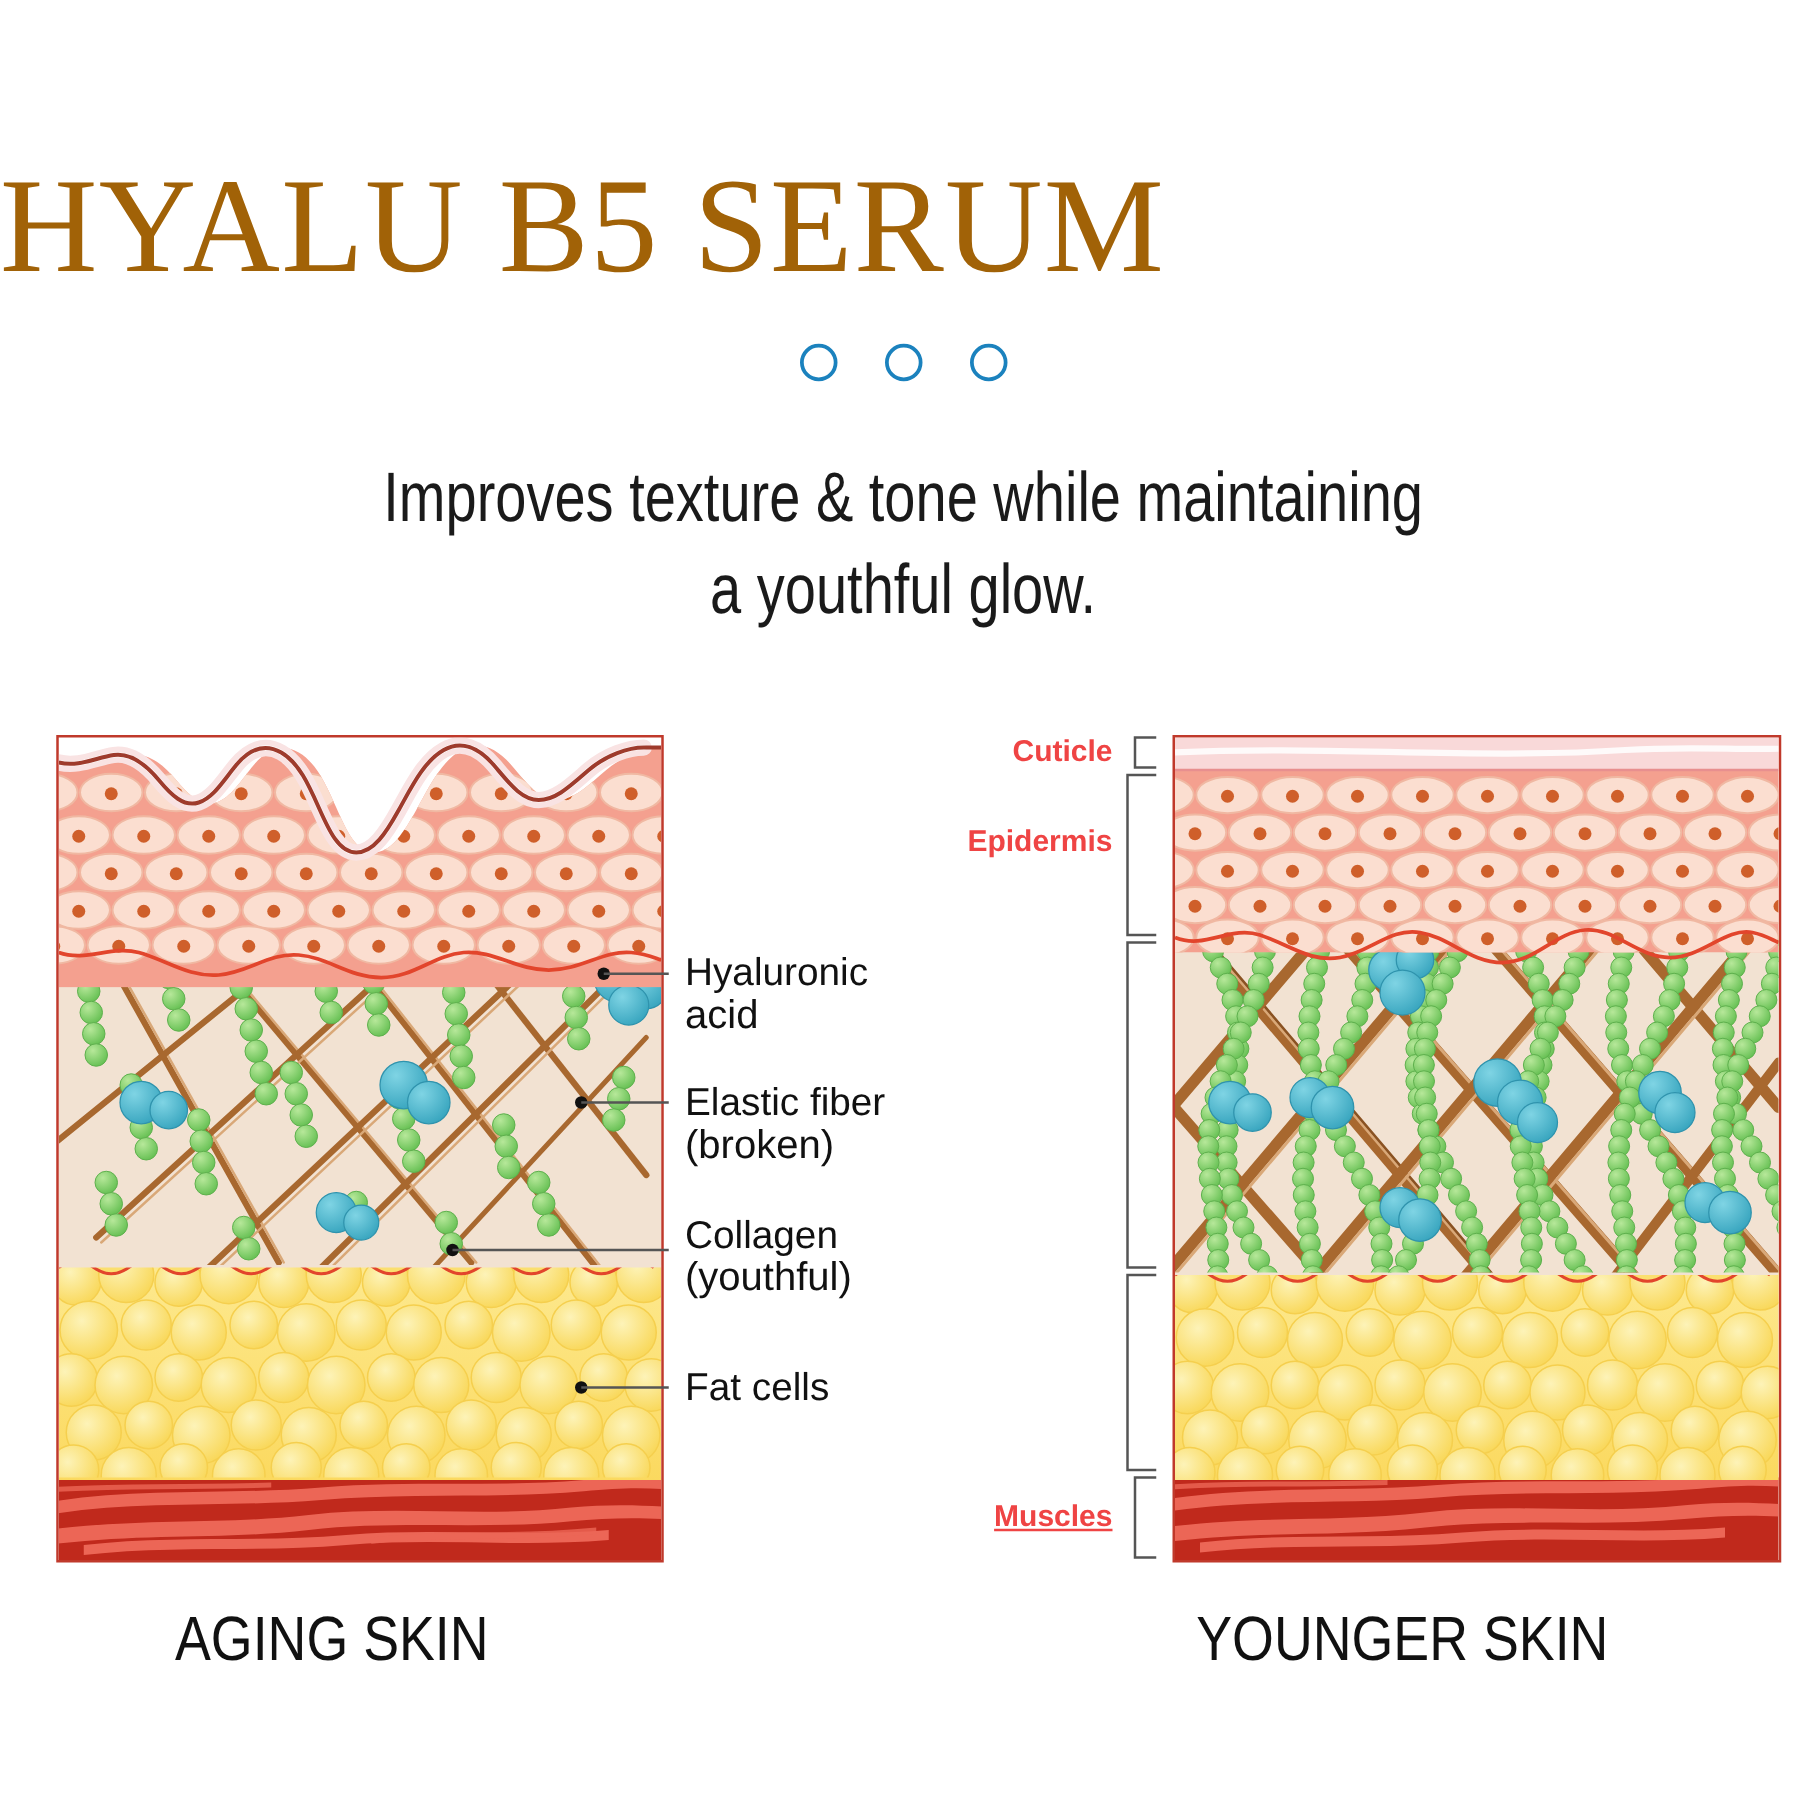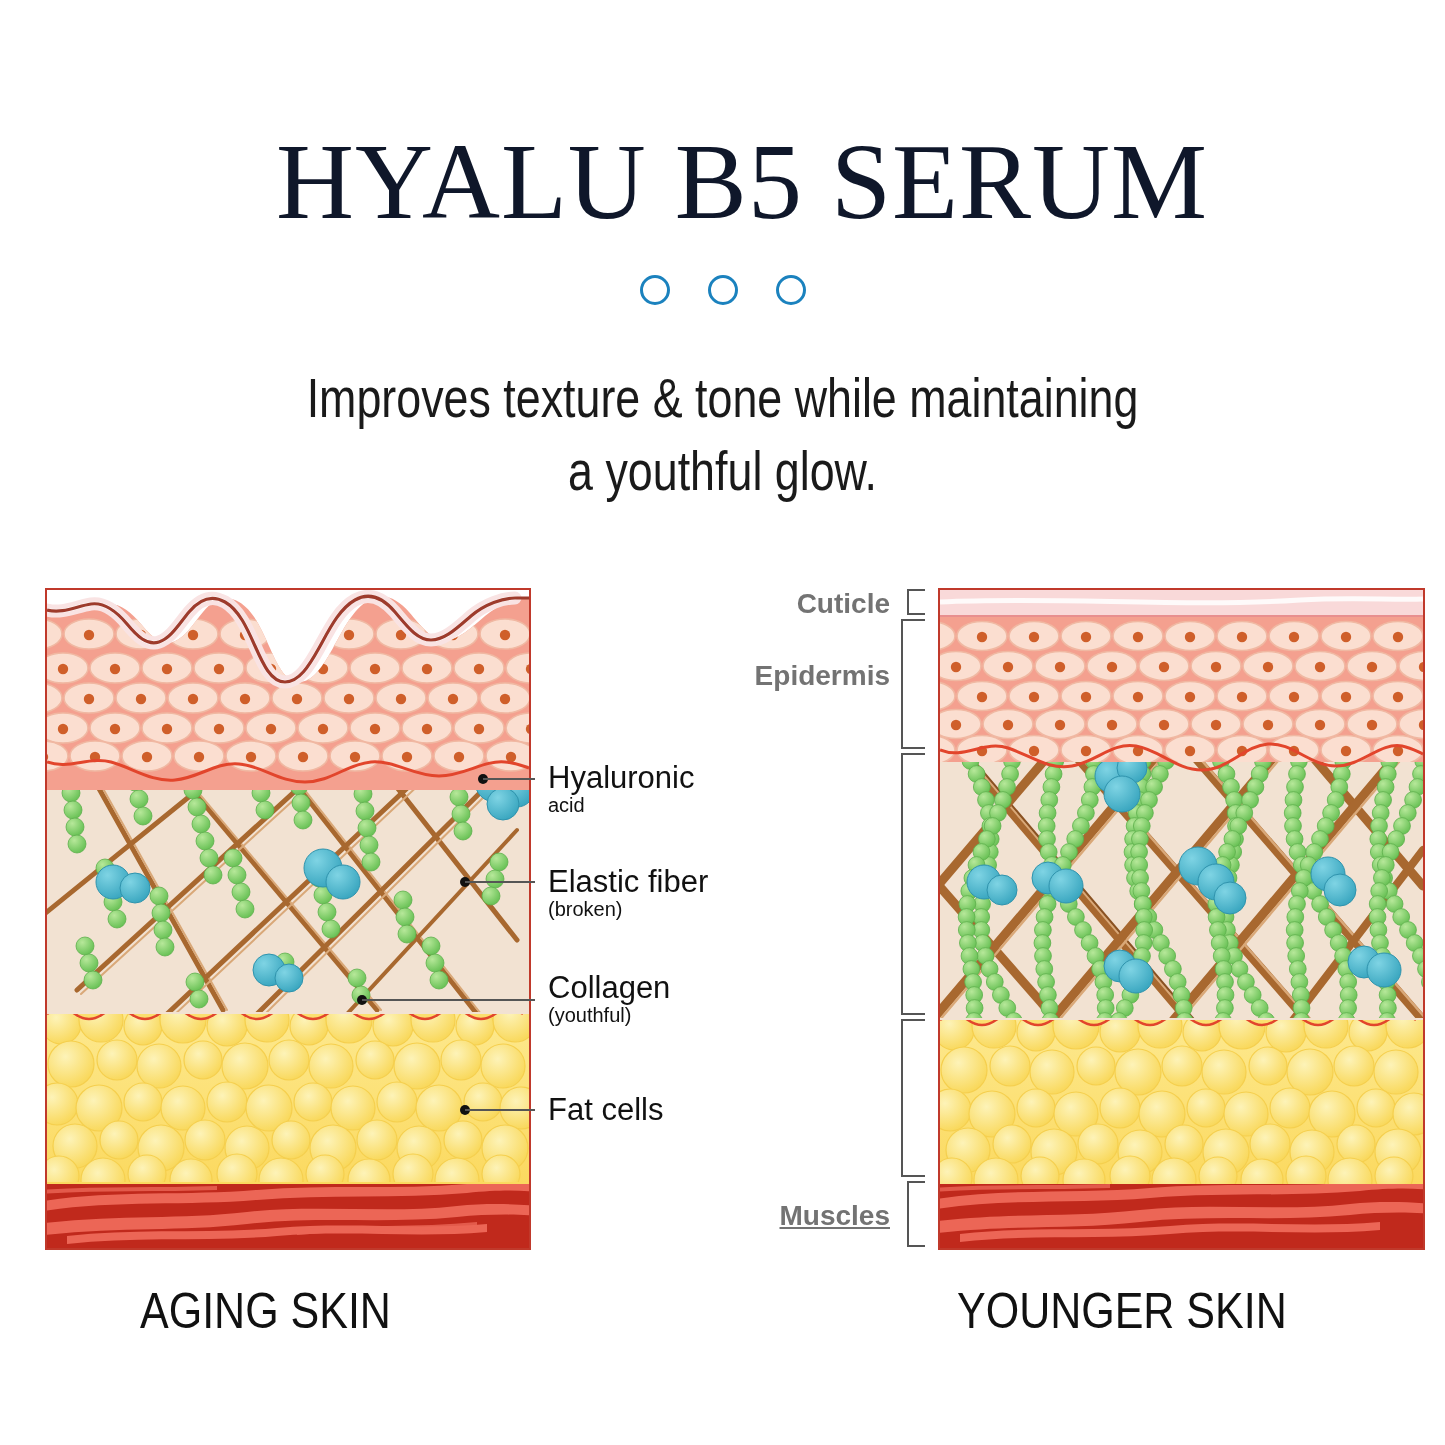--- a/index.html
+++ b/index.html
@@ -5,24 +5,24 @@
   html,body{margin:0;padding:0;}
   body{
     width:1445px;height:1445px;background:#ffffff;
     font-family:"Liberation Sans",sans-serif;
     overflow:hidden;position:relative;
   }
   .stage{position:absolute;left:0;top:0;width:1445px;height:1445px;}
 
   
   .title{
-    position:absolute;left:0;top:128px;width:1208px;text-align:right;
+    position:absolute;left:0;top:128px;width:1208px;text-align:left;
     font-family:"Liberation Serif",serif;
     font-size:108px;line-height:1.0;letter-spacing:1px;
-    color:#0f172a;font-weight:400;white-space:nowrap;
+    color:#a16207;font-weight:400;white-space:nowrap;
   }
   .dots{
     position:absolute;left:0;top:275px;width:1445px;
     display:flex;justify-content:center;align-items:center;gap:38px;
   }
   .dot{width:30px;height:30px;border:3px solid #1b82be;border-radius:50%;box-sizing:border-box;}
   .subtitle{
     position:absolute;left:0;top:362px;width:1445px;text-align:center;
     font-size:56px;line-height:1.30;color:#1a1a1a;font-weight:400;
     transform:scaleX(.80);transform-origin:50% 0;
@@ -35,24 +35,24 @@
 
   .caption{
     position:absolute;top:1282px;font-size:50px;color:#111;
     letter-spacing:0px;transform:scaleX(.86);white-space:nowrap;
   }
   #aging-caption{left:140px;transform-origin:0 0;}
   #younger-caption{left:957px;transform-origin:0 0;}
 
   
   .callout{position:absolute;font-size:31px;color:#111;line-height:1.06;}
-  .callout .sub{font-size:20px;display:block;}
+  .callout .sub{font-size:32px;display:block;}
 
   
-  .rlabel{position:absolute;font-size:28px;font-weight:bold;color:#737373;text-align:right;white-space:nowrap;}
+  .rlabel{position:absolute;font-size:24px;font-weight:bold;color:#ef4444;text-align:right;white-space:nowrap;}
 
   svg{display:block;}
   .svgabs{position:absolute;left:0;top:0;pointer-events:none;}
 </style>
 </head>
 <body>
 
 <div class="stage">
 
   <div class="title">HYALU B5 SERUM</div>

